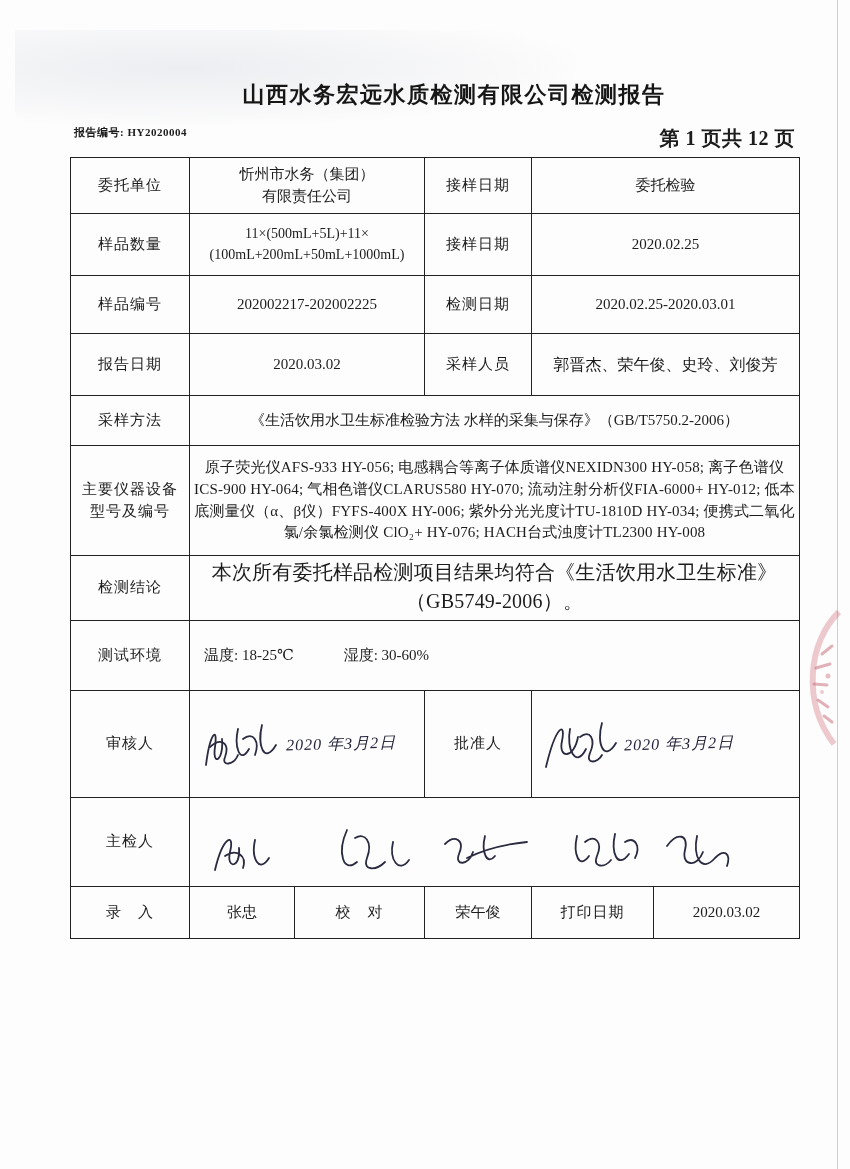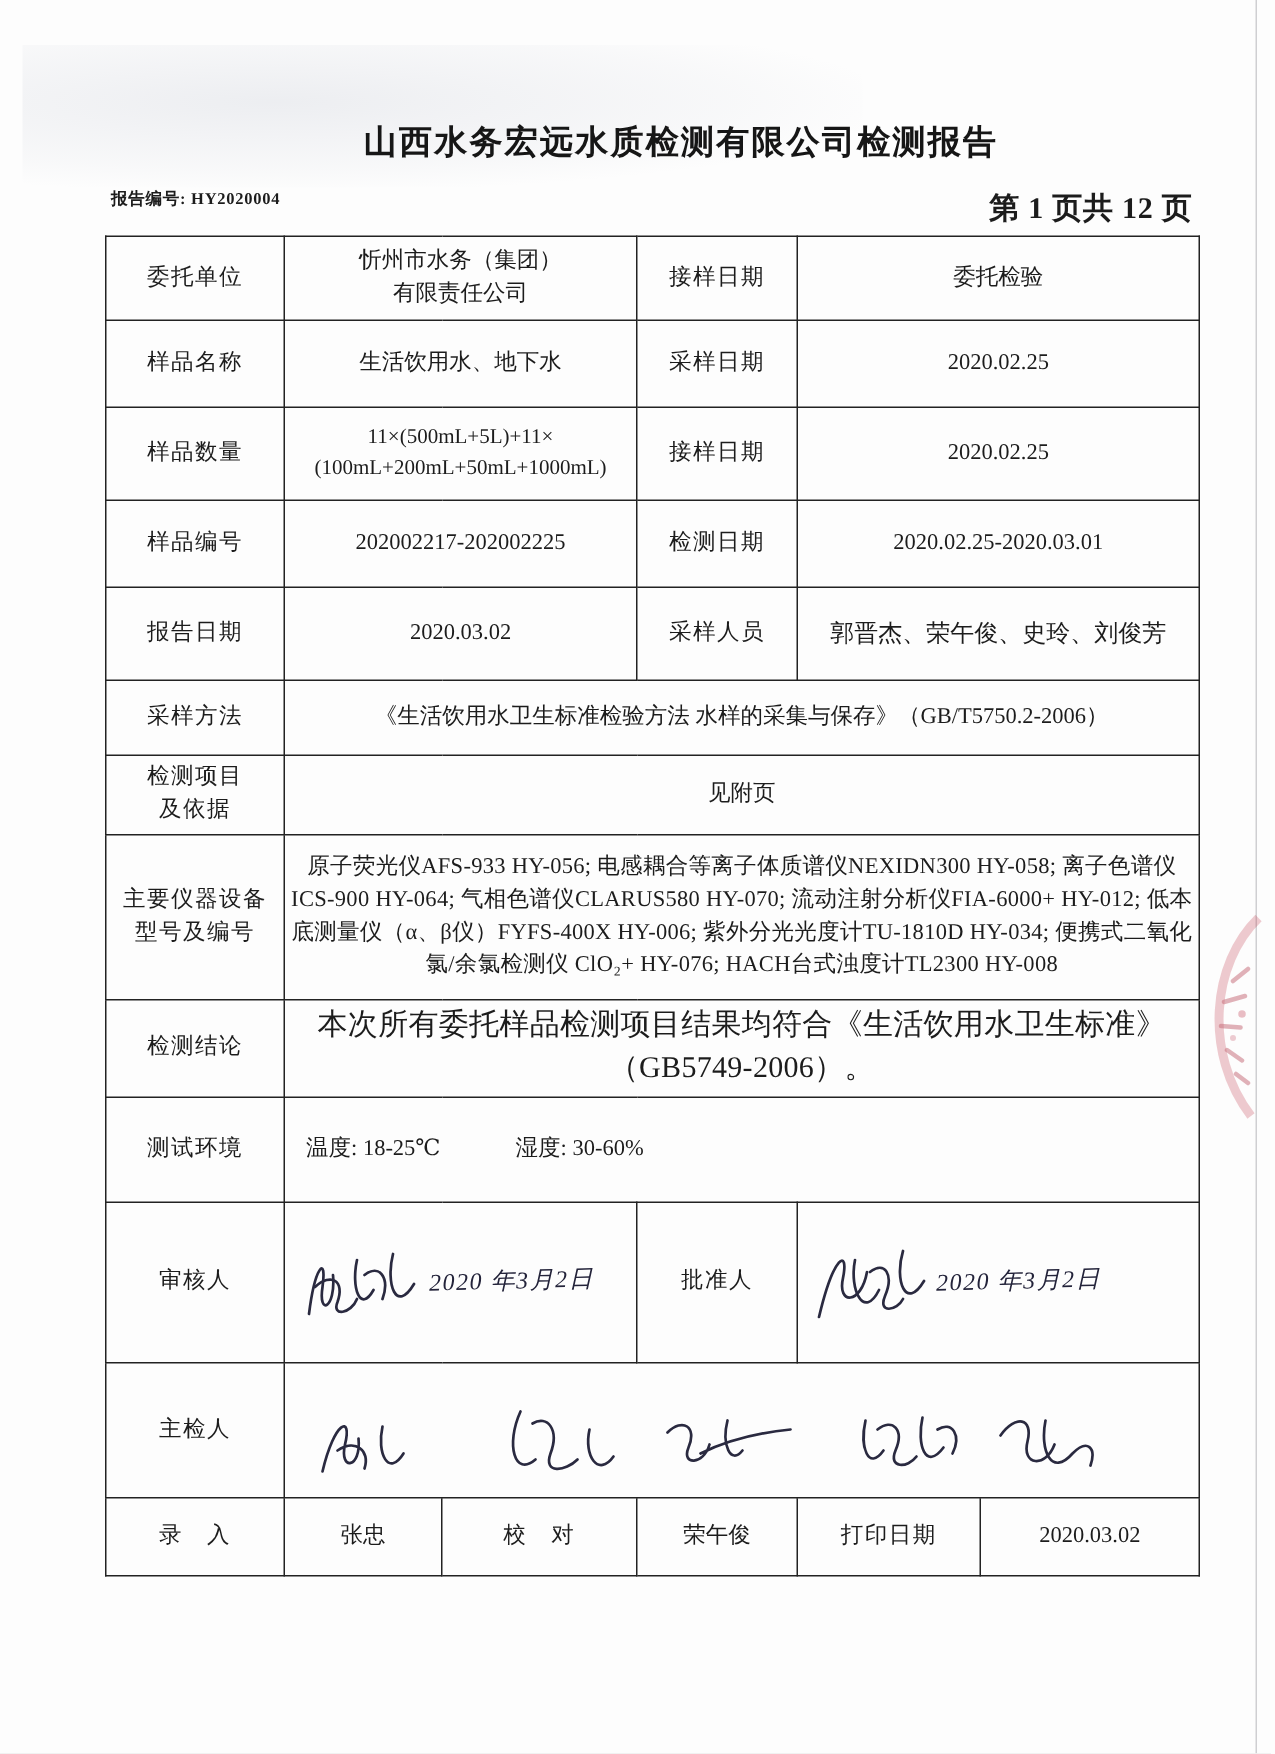--- a/index.html
+++ b/index.html
@@ -87,26 +87,20 @@
     <tbody>
         <tr style="height:56px">
       <td class="lbl">委托单位</td>
       <td colspan="2">忻州市水务（集团）
 有限责任公司</td>
       <td class="lbl">接样日期</td>
       <td colspan="2">委托检验</td>
     </tr>
 
 
-    <tr style="height:58px">
-      <td class="lbl">样品名称</td>
-      <td colspan="2">生活饮用水、地下水</td>
-      <td class="lbl">采样日期</td>
-      <td colspan="2">2020.02.25</td>
-    </tr>
 
     <tr style="height:62px">
       <td class="lbl">样品数量</td>
       <td colspan="2" style="font-size:14px">11×(500mL+5L)+11×
 (100mL+200mL+50mL+1000mL)</td>
       <td class="lbl">接样日期</td>
       <td colspan="2">2020.02.25</td>
     </tr>
 
     <tr style="height:58px">
@@ -121,25 +115,20 @@
       <td colspan="2">2020.03.02</td>
       <td class="lbl">采样人员</td>
       <td colspan="2" style="font-size:16px;padding:2px 1px">郭晋杰、荣午俊、史玲、刘俊芳</td>
     </tr>
 
     <tr style="height:50px">
       <td class="lbl">采样方法</td>
       <td colspan="5">《生活饮用水卫生标准检验方法 水样的采集与保存》（GB/T5750.2-2006）</td>
     </tr>
 
-    <tr style="height:53px">
-      <td class="lbl">检测项目
-及依据</td>
-      <td colspan="5">见附页</td>
-    </tr>
 
     <tr style="height:110px">
       <td class="lbl">主要仪器设备
 型号及编号</td>
       <td colspan="5" class="left-text">原子荧光仪AFS-933  HY-056; 电感耦合等离子体质谱仪NEXIDN300  HY-058; 离子色谱仪ICS-900  HY-064; 气相色谱仪CLARUS580  HY-070; 流动注射分析仪FIA-6000+  HY-012; 低本底测量仪（α、β仪）FYFS-400X  HY-006; 紫外分光光度计TU-1810D  HY-034; 便携式二氧化氯/余氯检测仪 ClO₂+  HY-076; HACH台式浊度计TL2300  HY-008</td>
     </tr>
 
     <tr style="height:65px">
       <td class="lbl">检测结论</td>
       <td colspan="5" class="left-text" style="vertical-align:top;font-size:20px;">本次所有委托样品检测项目结果均符合《生活饮用水卫生标准》

